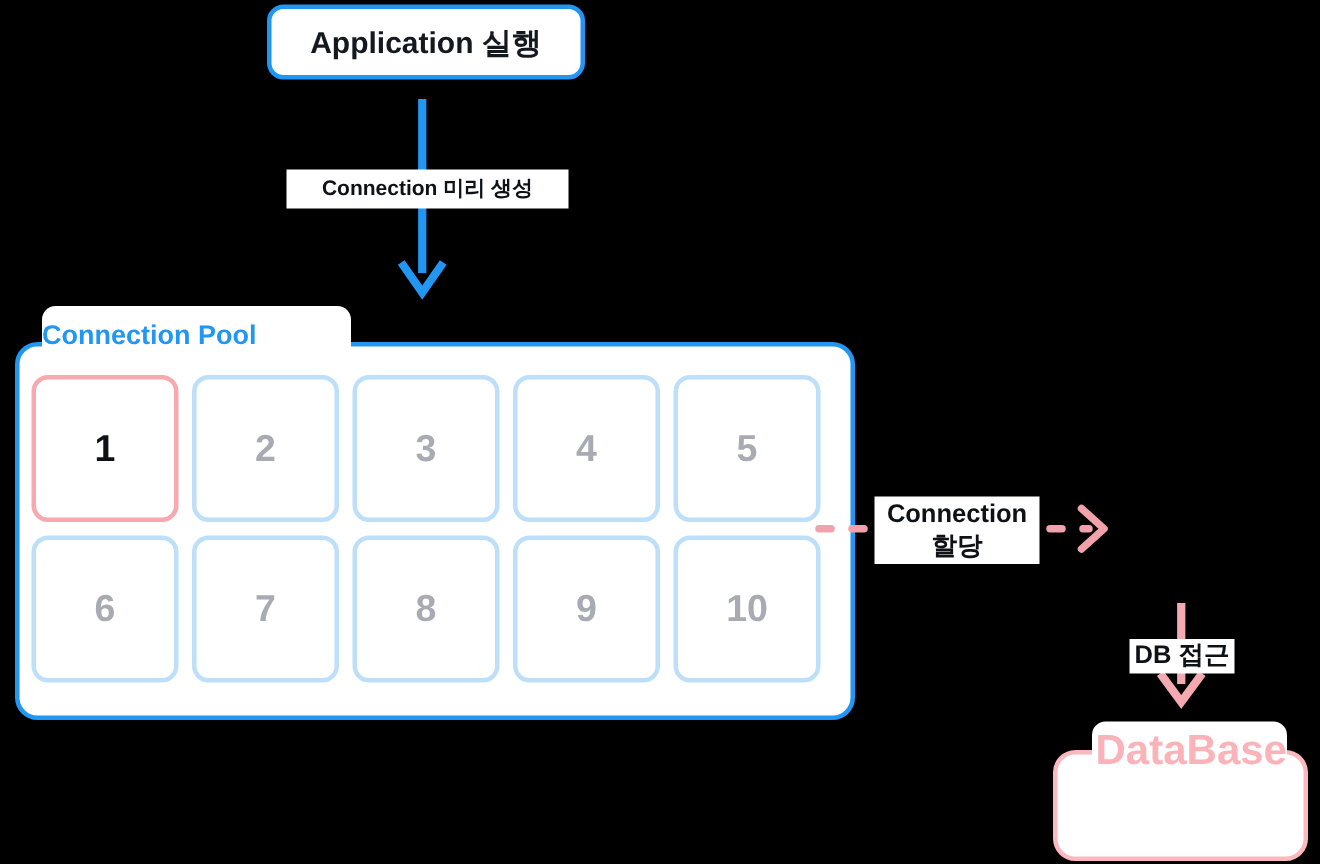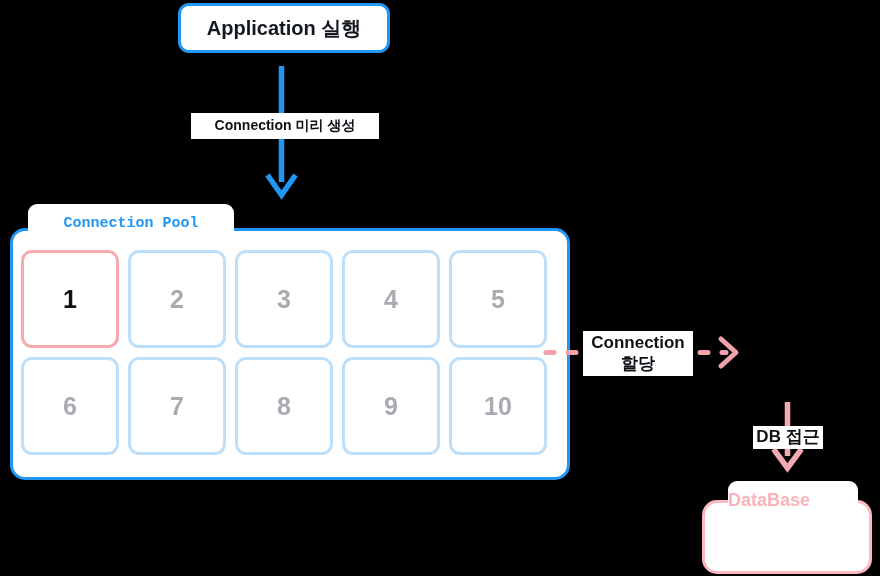--- a/index.html
+++ b/index.html
@@ -61,24 +61,23 @@
     border-radius: 15px;
     z-index: 1;
   }
   .pool-tab {
     position: absolute;
     left: 28px; top: 204px;
     width: 206px; height: 38px;
     background: #ffffff;
     border-radius: 9px;
     color: #2196F3;
-    font-size: 15px; font-weight: 700;
-    display: flex; align-items: center; justify-content: center;
+    font-size: 18px; font-weight: 700;
+    display: flex; align-items: center; 
     z-index: 2;
-    font-family: Liberation Mono, monospace;
   }
   .cells {
     position: absolute;
     left: 8px; top: 19px;
     display: grid;
     grid-template-columns: repeat(5, 98px);
     grid-auto-rows: 98px;
     gap: 9px;
   }
   .cell {
@@ -103,22 +102,22 @@
     border-radius: 15px;
     z-index: 1;
   }
   .db-tab {
     position: absolute;
     left: 728px; top: 481px;
     width: 130px; height: 38px;
     background: #ffffff;
     border-radius: 9px;
     color: #FBB3BA;
-    font-size: 18px; font-weight: 700;
-    display: flex; align-items: center; justify-content: flex-start;
+    font-size: 28px; font-weight: 700;
+    display: flex; align-items: center; justify-content: flex-end;
     z-index: 2;
   }
 </style>
 </head>
 <body>
 
 <div class="canvas">
 
   <div class="app-box">
     <span>Application 실행</span>

